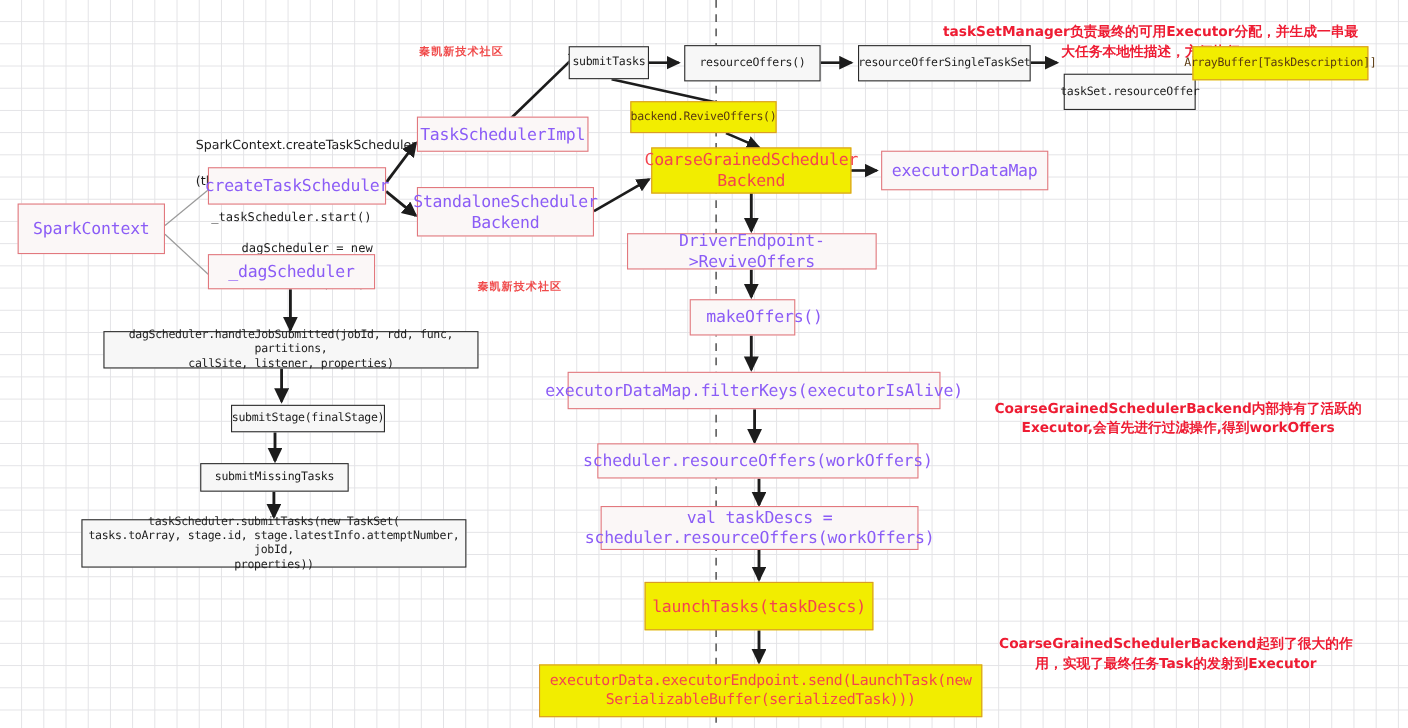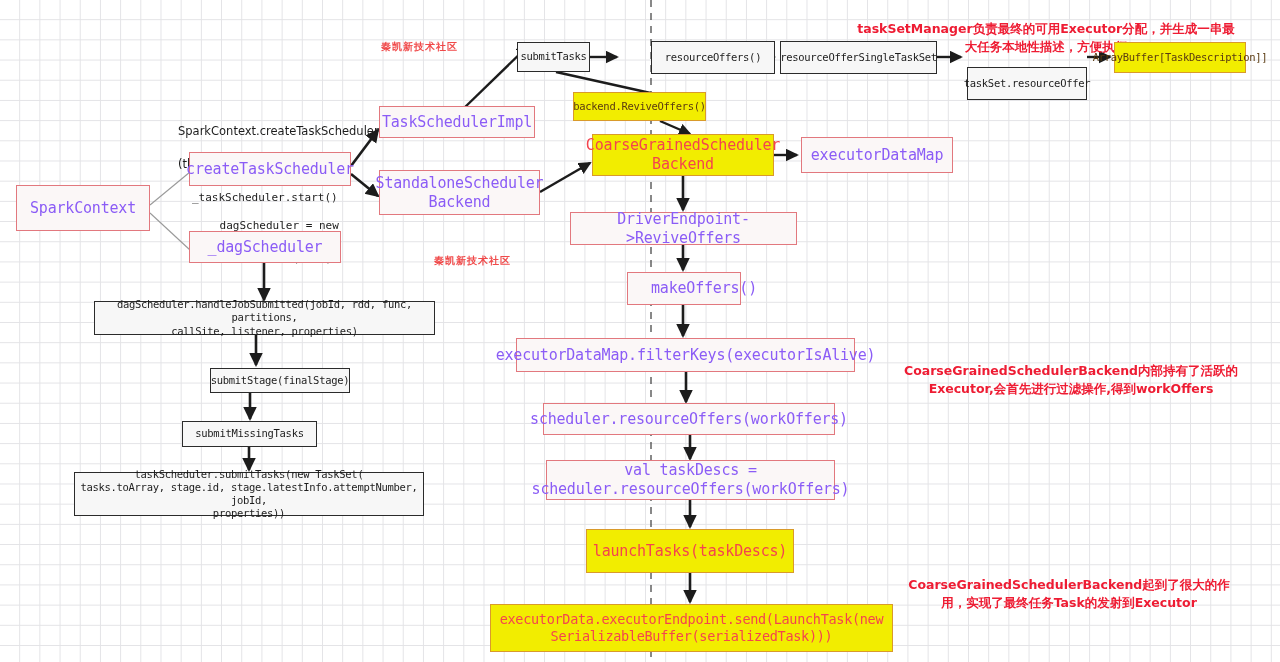--- a/index.html
+++ b/index.html
@@ -201,54 +201,54 @@
 
   <div class="node n-red" style="left:379px; top:170px; width:161px; height:45px;">
     <span>StandaloneScheduler
 Backend</span>
   </div>
 
   <div class="node n-dark" style="left:517px; top:42px; width:73px; height:30px;">
     <span>submitTasks</span>
   </div>
 
-  <div class="node n-dark" style="left:651px; top:41px; width:124px; height:33px;">
+  <div class="node n-dark" style="left:622px; top:41px; width:124px; height:33px;">
     <span>resourceOffers()</span>
   </div>
 
   <div class="node n-dark" style="left:780px; top:41px; width:157px; height:33px;">
     <span>resourceOfferSingleTaskSet</span>
   </div>
 
   <div class="node n-dark" style="left:967px; top:57px; width:120px; height:33px;margin-top:10px;">
     <span>taskSet.resourceOffer</span>
   </div>
 
-  <div class="node n-yellow-sm" style="left:1114px; top:42px; width:132px; height:31px;">
+  <div class="node n-yellow-sm" style="left:1084px; top:42px; width:160px; height:31px;">
     <span>ArrayBuffer[TaskDescription]]</span>
   </div>
 
   <div class="node n-yellow-sm" style="left:573px; top:92px; width:133px; height:29px;">
     <span>backend.ReviveOffers()</span>
   </div>
 
   <div class="node n-yellow" style="left:592px; top:134px; width:182px; height:42px;">
     <span>CoarseGrainedScheduler
 Backend</span>
   </div>
 
   <div class="node n-red" style="left:801px; top:137px; width:152px; height:36px;">
     <span>executorDataMap</span>
   </div>
 
   <div class="node n-red" style="left:570px; top:212px; width:227px; height:33px;">
     <span>DriverEndpoint-&gt;ReviveOffers</span>
   </div>
 
-  <div class="node n-red" style="left:627px; top:272px; width:114px; height:33px;padding-left:40px;">
+  <div class="node n-red" style="left:627px; top:272px; width:96px; height:33px;padding-left:40px;">
     <span>makeOffers()</span>
   </div>
 
   <div class="node n-red" style="left:516px; top:338px; width:339px; height:34px;">
     <span>executorDataMap.filterKeys(executorIsAlive)</span>
   </div>
 
   <div class="node n-red" style="left:543px; top:403px; width:292px; height:32px;">
     <span>scheduler.resourceOffers(workOffers)</span>
   </div>

